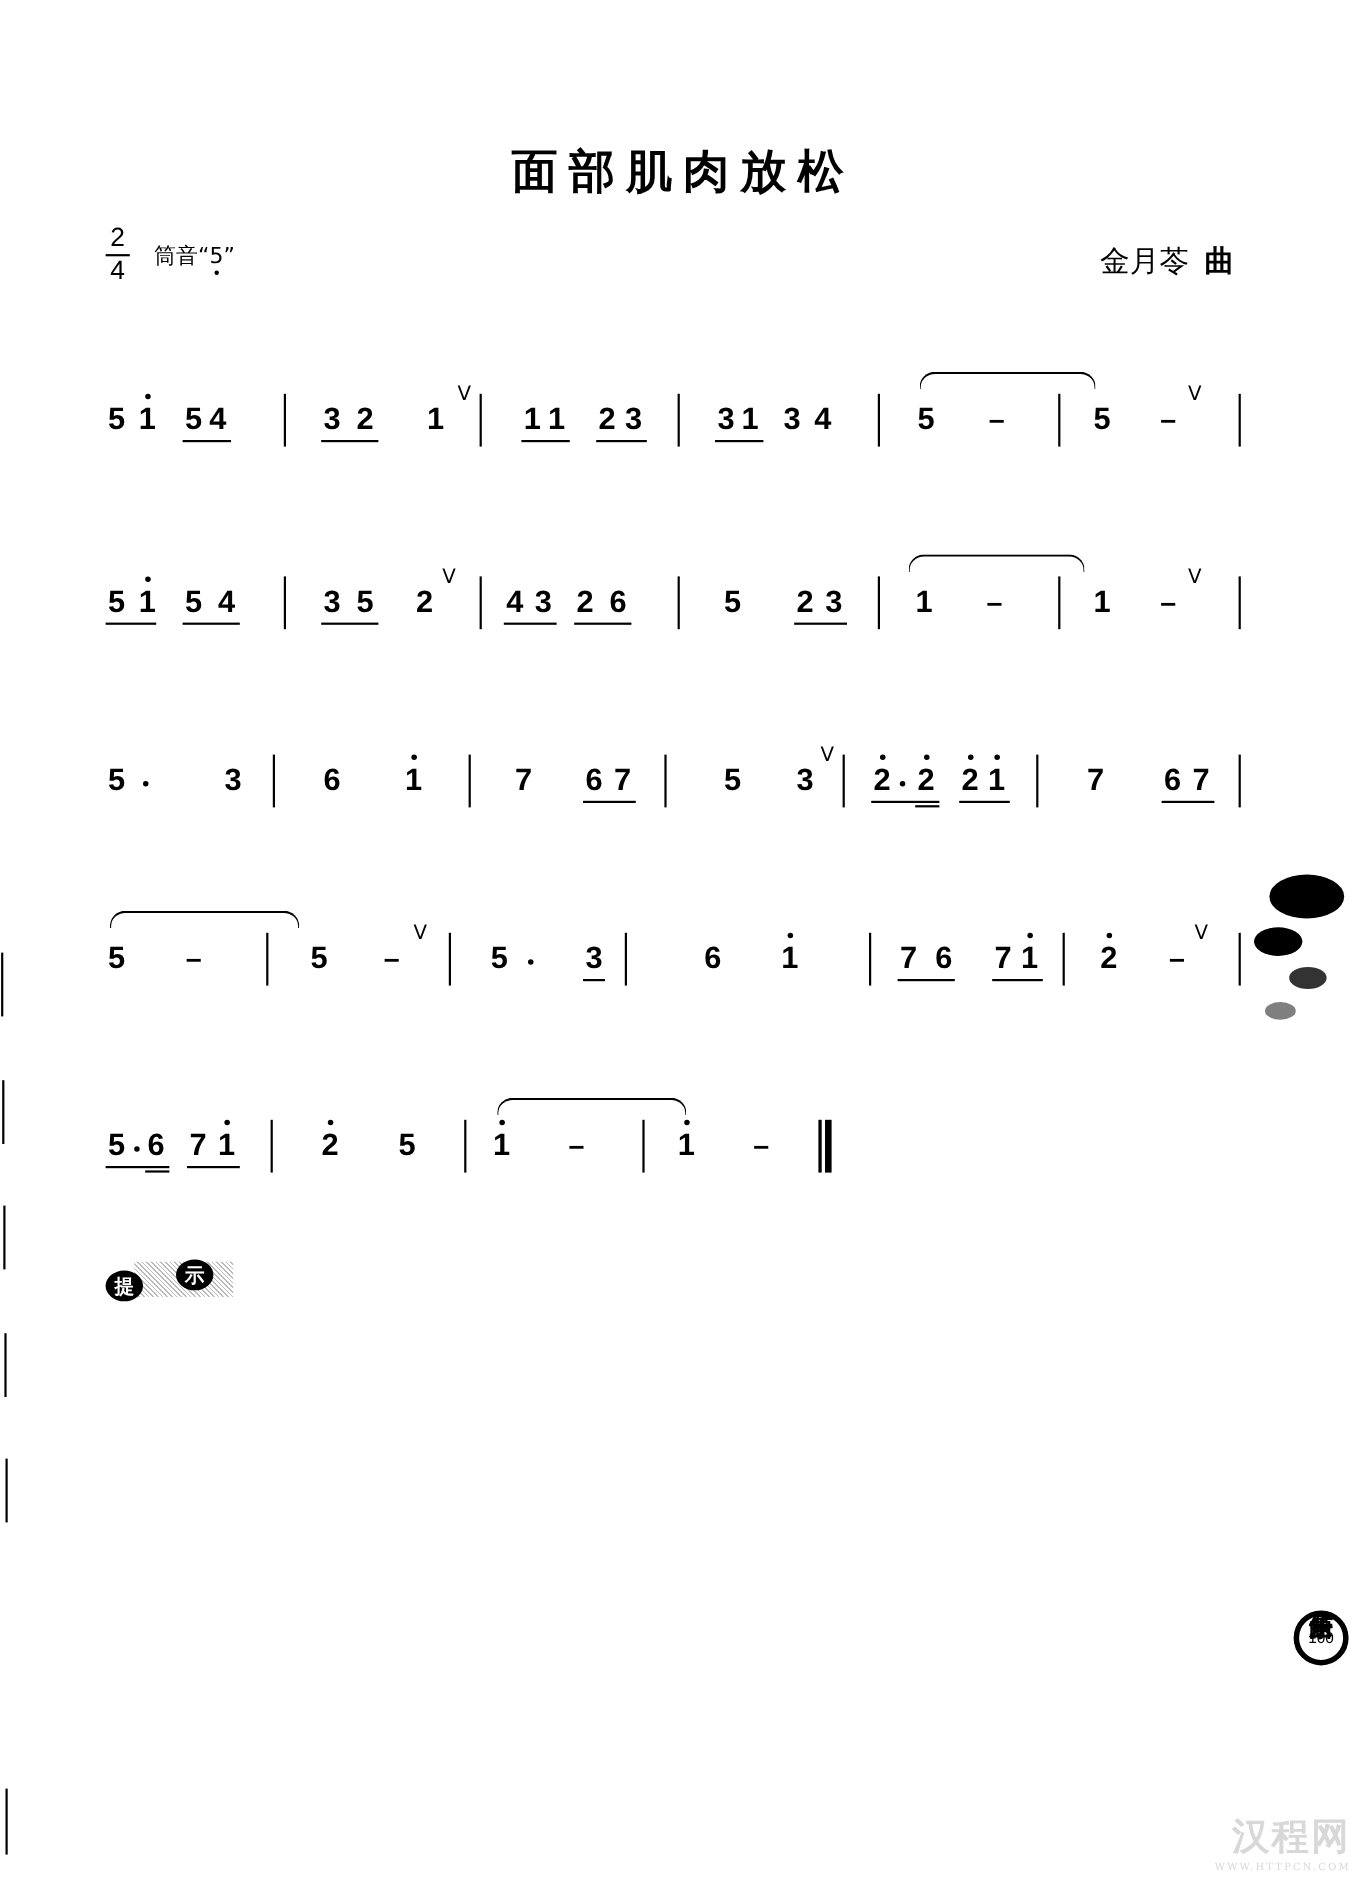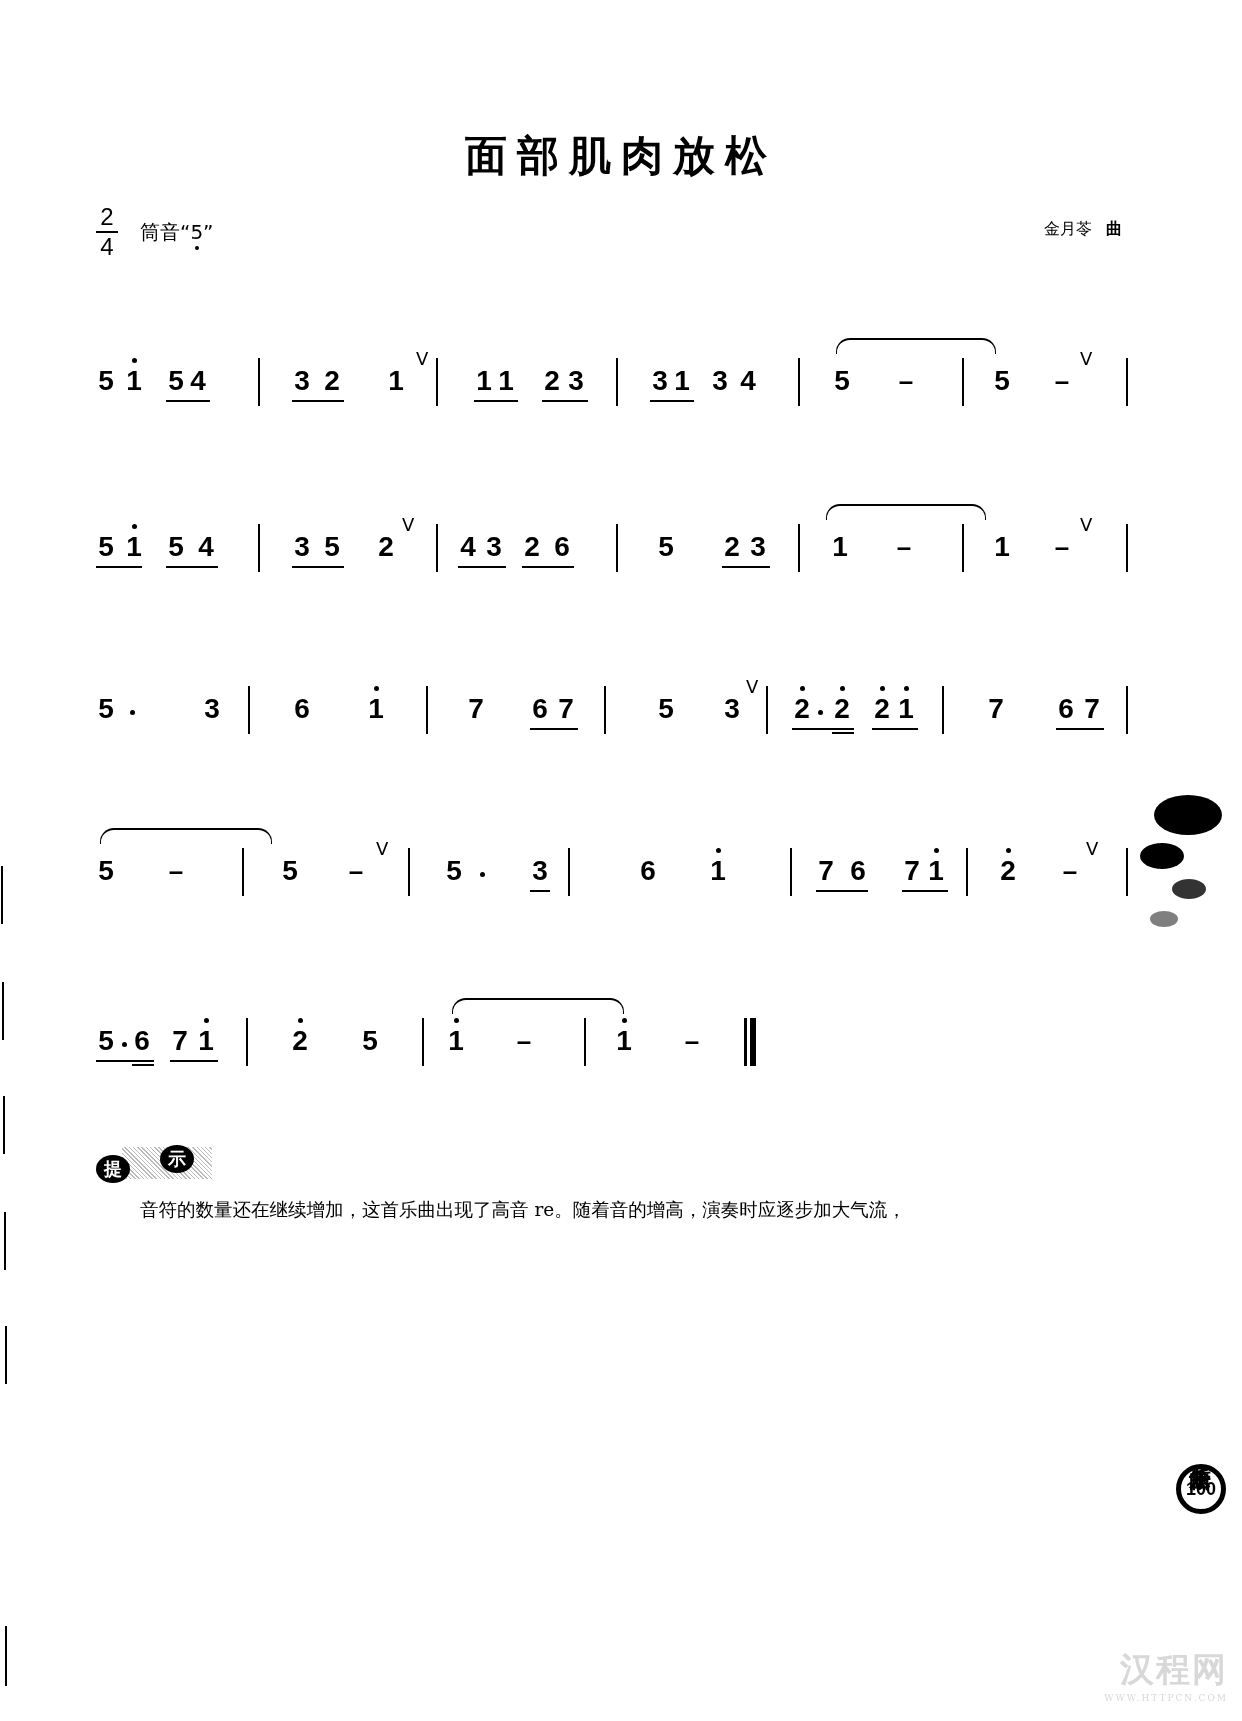--- a/index.html
+++ b/index.html
@@ -14,21 +14,21 @@
     letter-spacing:10px;
   }
   .meta-row { position:absolute; top:205px; left:96px; right:120px; height:60px; }
   .timesig { position:absolute; left:0; top:0; width:22px; text-align:center;
     font-family:"Liberation Sans", sans-serif; font-size:24px; line-height:24px; }
   .timesig .num { border-bottom:2px solid #000; padding-bottom:2px; }
   .timesig .den { padding-top:2px; }
   .keysig { position:absolute; left:44px; top:14px; font-size:20px; font-family:"DejaVu Sans", sans-serif; }
   .keysig .lownote { position:relative; display:inline-block; }
   .keysig .lownote::after { content:""; position:absolute; left:50%; bottom:-6px; width:4px; height:4px; margin-left:-2px; border-radius:50%; background:#000; }
-  .composer { position:absolute; right:0; top:14px; font-size:16px; }
+  .composer { position:absolute; right:0; top:14px; font-size:27px; }
   .composer .role { font-weight:bold; margin-left:14px; }
 
   .staff-row {
     position:absolute; left:96px; width:1032px; height:60px;
   }
   .bar {
     position:absolute; top:6px; width:2px; height:48px; background:#000;
   }
   .bar.final { width:3px; }
   .bar.final2 { width:6px; }
@@ -66,21 +66,21 @@
   .tip-text p { margin:0; }
   .tip-text .indent { text-indent:44px; }
 
   .margin-line { position:absolute; left:1px; width:2px; background:#000; }
 
   .ovals { position:absolute; left:1140px; top:795px; width:100px; height:150px; }
   .oval { position:absolute; background:#000; border-radius:50%; }
   .side-tab { position:absolute; left:1176px; top:1450px; width:48px; text-align:center; }
   .side-tab .vchars { font-weight:bold; font-size:22px; line-height:30px; writing-mode:vertical-rl; margin:0 auto; }
   .page-badge { position:relative; margin:14px auto 0; width:40px; height:40px; border:5px solid #000; border-radius:50%;
-    font-family:"Liberation Sans",sans-serif; font-weight:bold; font-size:18px; line-height:40px; }
+    font-family:"Liberation Sans",sans-serif; font-weight:normal; font-size:14px; line-height:40px; }
   .watermark { position:absolute; right:14px; bottom:18px; color:#d8d8d8; text-align:right; }
   .watermark .wm-main { font-size:34px; font-weight:bold; letter-spacing:2px; }
   .watermark .wm-url { font-size:9px; letter-spacing:2px; font-family:"DejaVu Serif", serif; }
 </style>
 </head>
 <body>
 
 <div class="title">面部肌肉放松</div>
 
 <div class="meta-row">
@@ -272,21 +272,20 @@
   <div class="bar final" style="left:648px"></div>
   <div class="bar final2" style="left:654px"></div>
 </div>
 
 <div class="tip-head">
   <div class="tip-bg"></div>
   <span class="tip-char1">提</span>
   <span class="tip-char2">示</span>
 </div>
 <div class="tip-text">
-  <p class="indent">音符的数量还在继续增加，这首乐曲出现了高音 re。随着音的增高，演奏时应逐步加大气流，</p>
 </div>
 
 <div class="margin-line" style="top:866px;height:58px;"></div>
 <div class="margin-line" style="top:982px;height:58px;left:2px;"></div>
 <div class="margin-line" style="top:1096px;height:58px;left:3px;"></div>
 <div class="margin-line" style="top:1212px;height:58px;left:4px;"></div>
 <div class="margin-line" style="top:1326px;height:58px;left:5px;"></div>
 <div class="margin-line" style="top:1626px;height:60px;left:5px;"></div>
 
 <div class="ovals">

